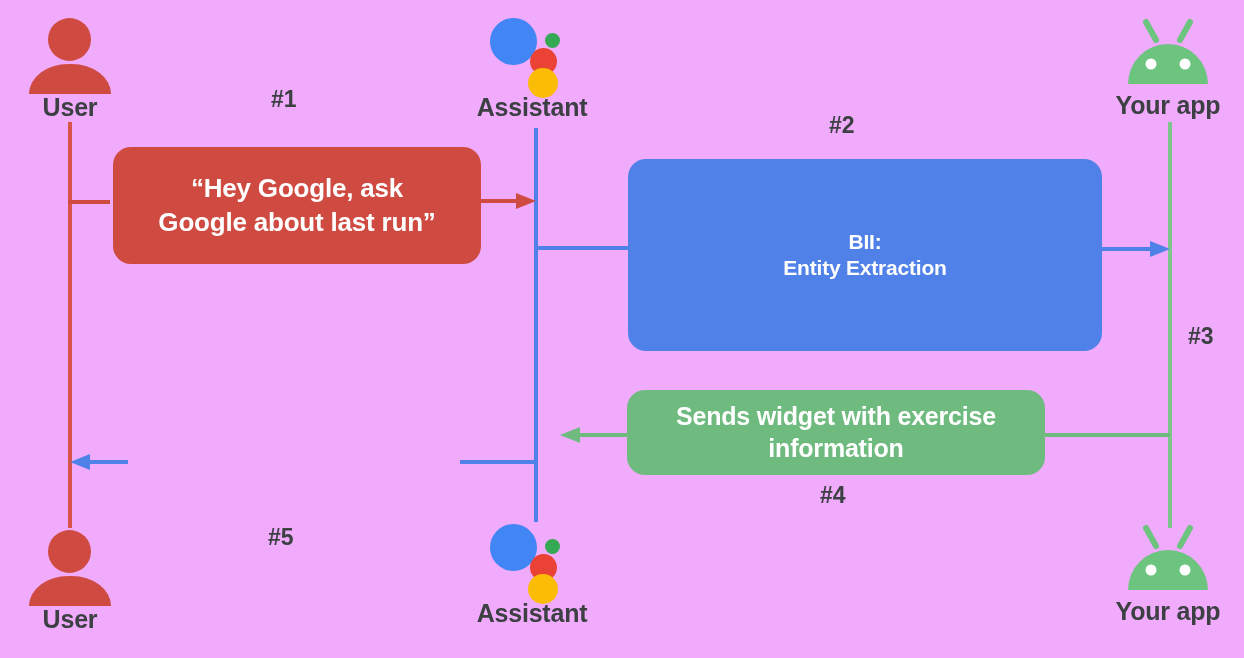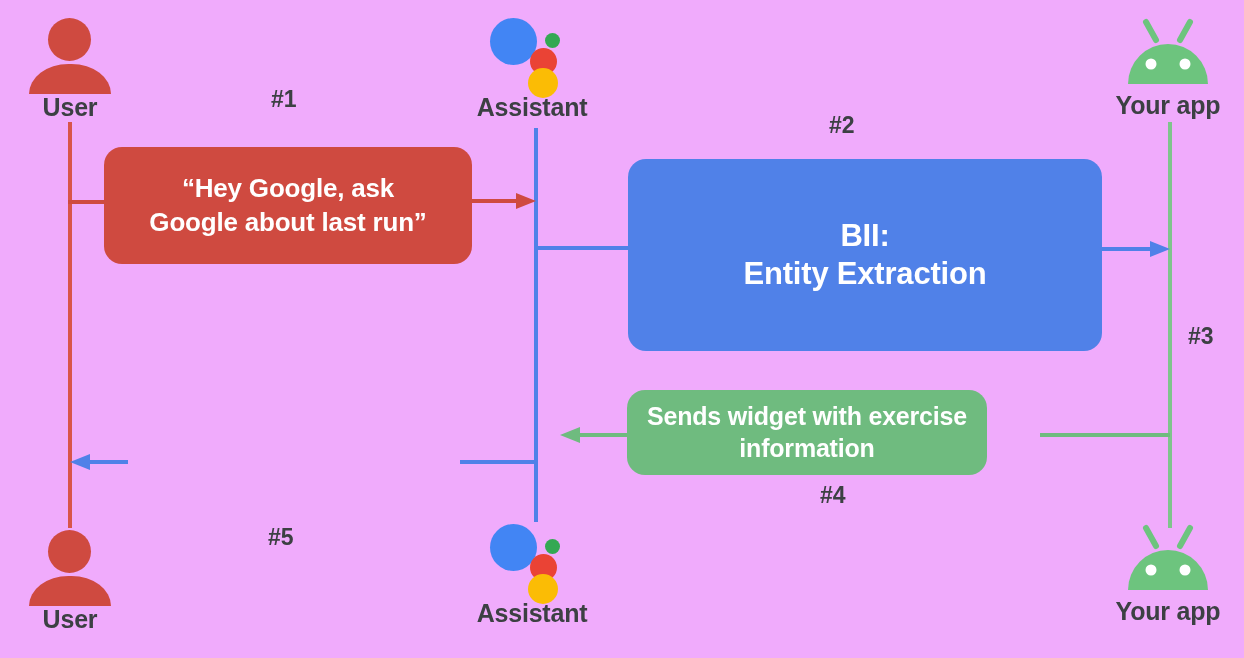--- a/index.html
+++ b/index.html
@@ -98,21 +98,21 @@
     display: flex;
     align-items: center;
     justify-content: center;
     text-align: center;
     color: #ffffff;
     font-weight: bold;
     letter-spacing: -0.2px;
     padding: 6px 12px;
   }
   .msgbox .txt { width: 100%; }
-  .msgbox.red   { background: #cf4a40; }
+  .msgbox.red   { background: #cf4a40; margin-left: 9px; }
   .msgbox.blue  { background: #5081e8; }
   .msgbox.green { background: #6fbb7f; }
   .line { display: block; }
 
   
   .step-label {
     position: absolute;
     font-size: 23px;
     font-weight: bold;
     color: #3c4043;
@@ -243,28 +243,28 @@
     </svg>
   </div>
 
   <div class="msgbox red" style="left:104px; top:147px; width:368px; height:117px; font-size:26px; line-height:1.28;">
     <div class="txt">
       <span class="line">“Hey Google, ask</span>
       <span class="line">Google about last run”</span>
     </div>
   </div>
 
-  <div class="msgbox blue" style="left:628px; top:159px; width:474px; height:192px; font-size:31px; line-height:1.22;">
+  <div class="msgbox blue" style="left:628px; top:159px; width:474px; height:192px; font-size:21px; line-height:1.22;">
     <div class="txt">
       <span class="line">BII:</span>
       <span class="line">Entity Extraction</span>
     </div>
   </div>
 
-  <div class="msgbox green" style="left:627px; top:390px; width:360px; height:85px; font-size:25px; line-height:1.26;">
+  <div class="msgbox green" style="left:627px; top:390px; width:418px; height:85px; font-size:25px; line-height:1.26;">
     <div class="txt">
       <span class="line">Sends widget with exercise</span>
       <span class="line">information</span>
     </div>
   </div>
 
 
   <div class="step-label" style="left:271px; top:86px;">#1</div>
   <div class="step-label" style="left:829px; top:112px;">#2</div>
   <div class="step-label" style="left:1188px; top:323px;">#3</div>

